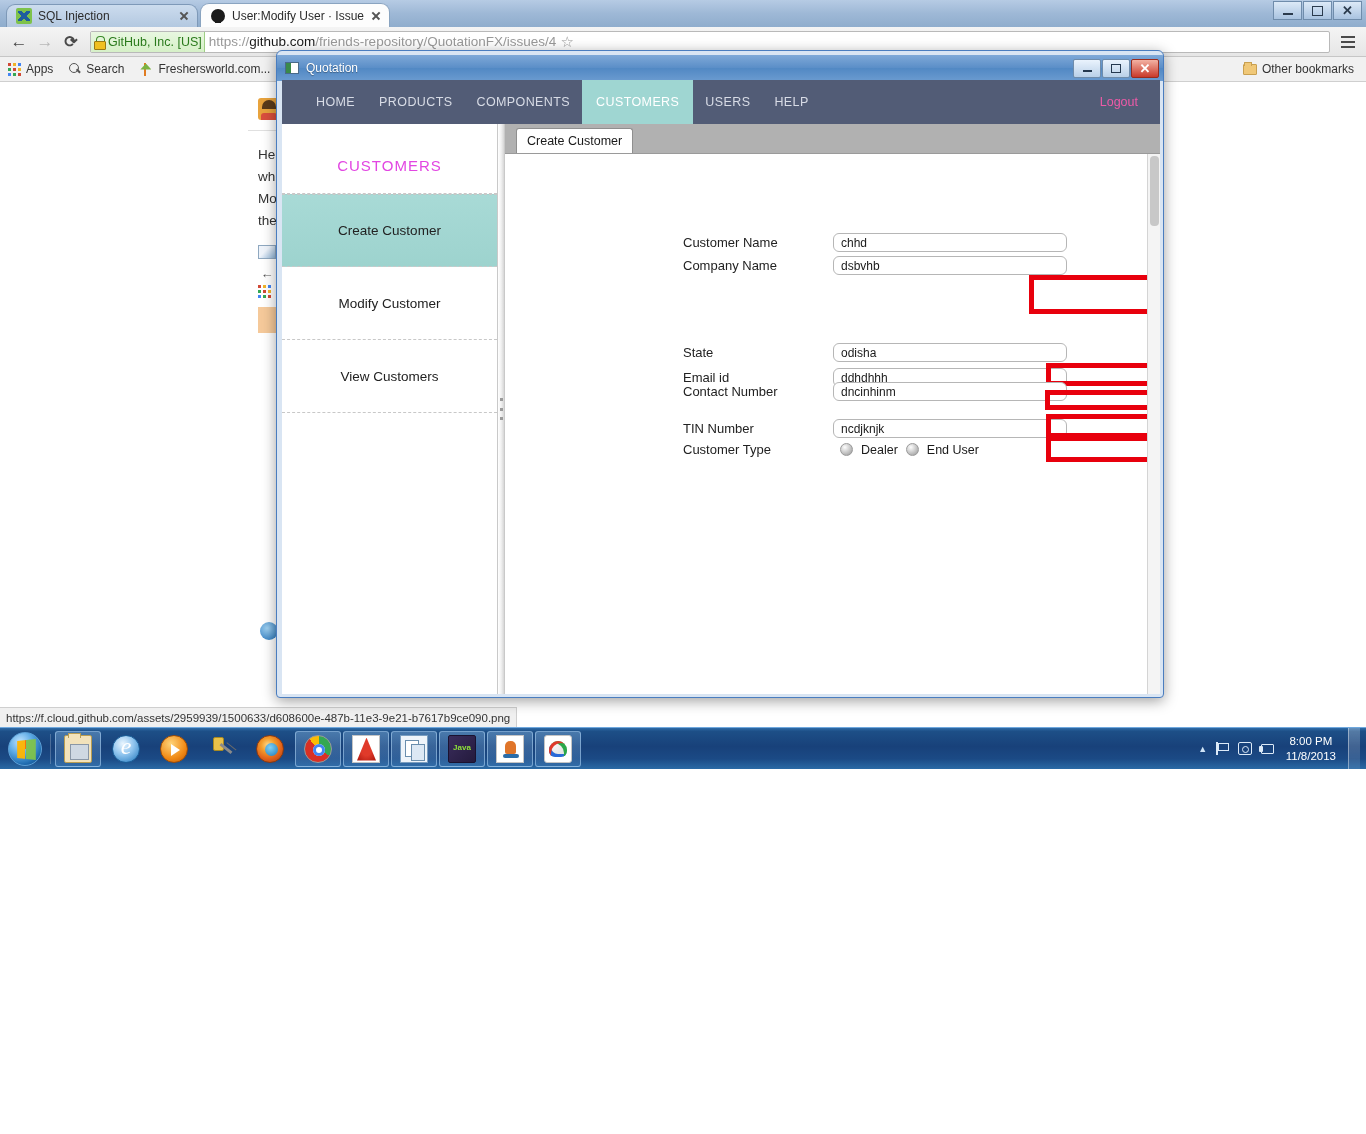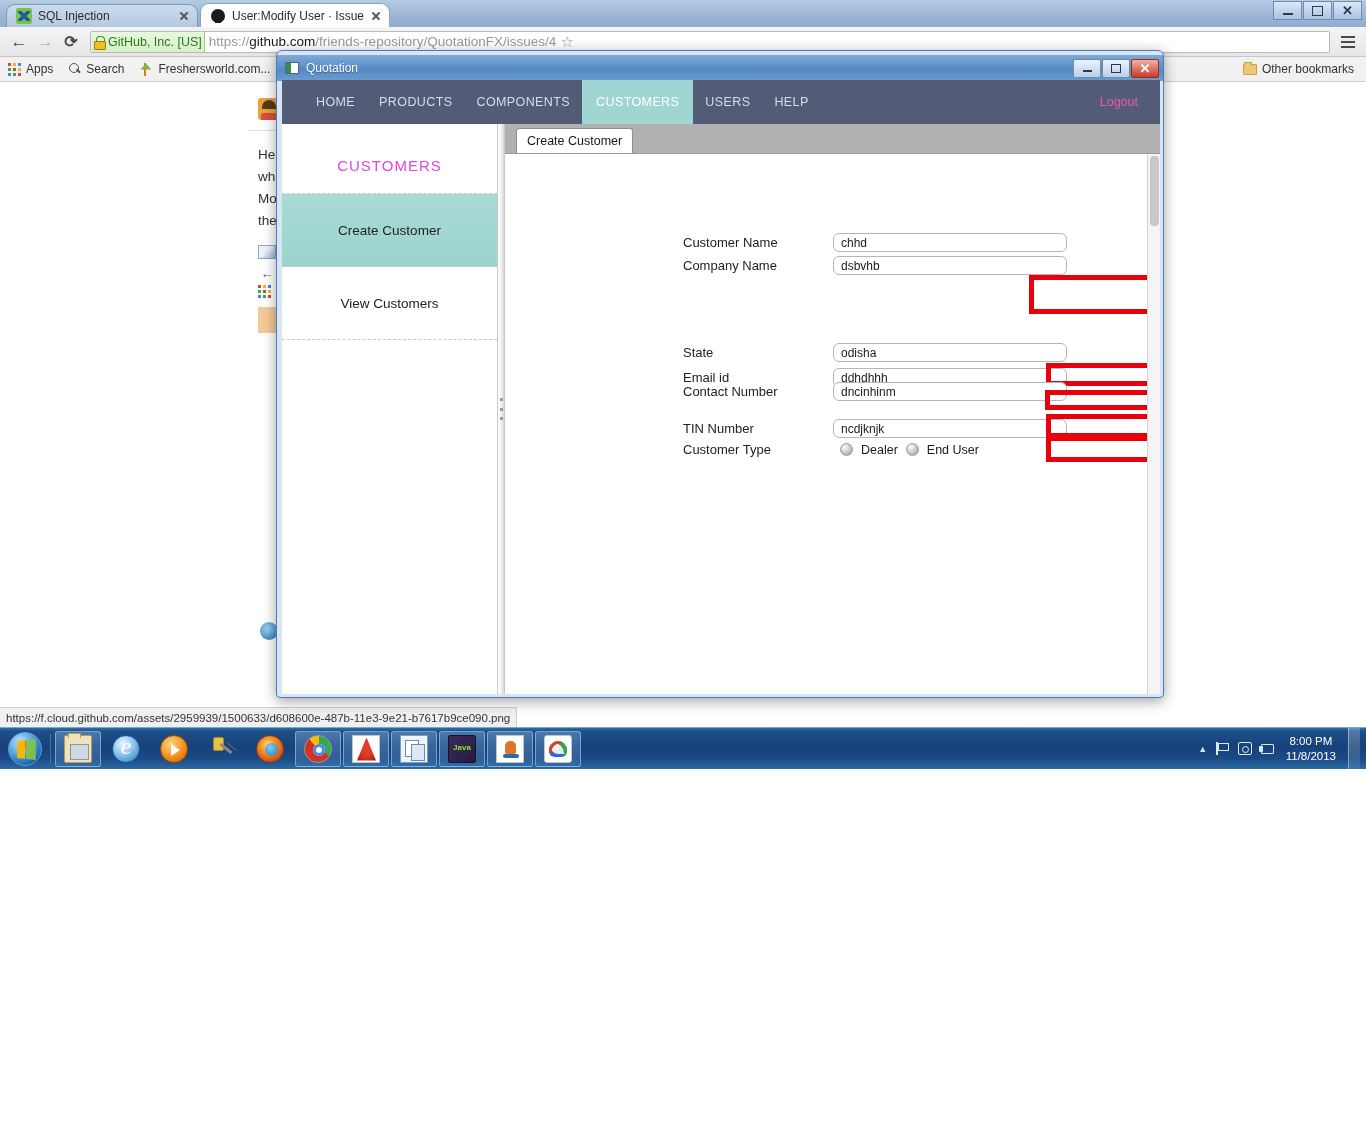--- a/index.html
+++ b/index.html
@@ -849,20 +849,23 @@
   <div class="q-body">
 
     <div class="q-sidebar">
       <div class="q-side-header">
         <span>CUSTOMERS</span>
       </div>
       <div class="q-side-item active">
         <span>Create Customer</span>
       </div>
       <div class="q-side-item">
+        <span>Modify Customer</span>
+      </div>
+      <div class="q-side-item">
         <span>View Customers</span>
       </div>
     </div>
 
     <div class="q-splitter">
       <span class="q-grip">
           <i></i>
           <i></i>
           <i></i>
         </span>

